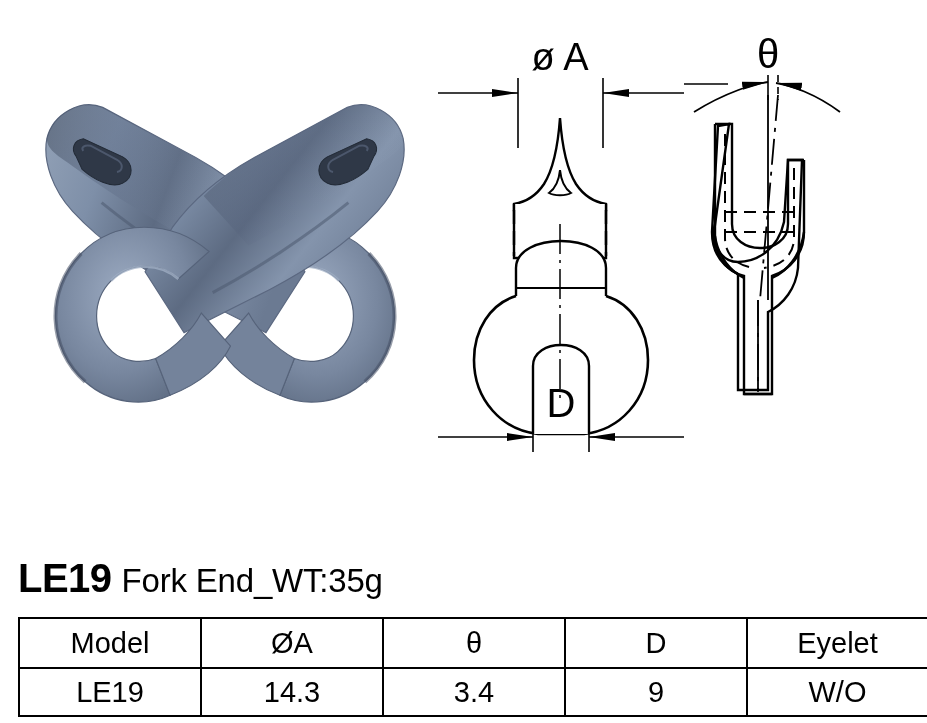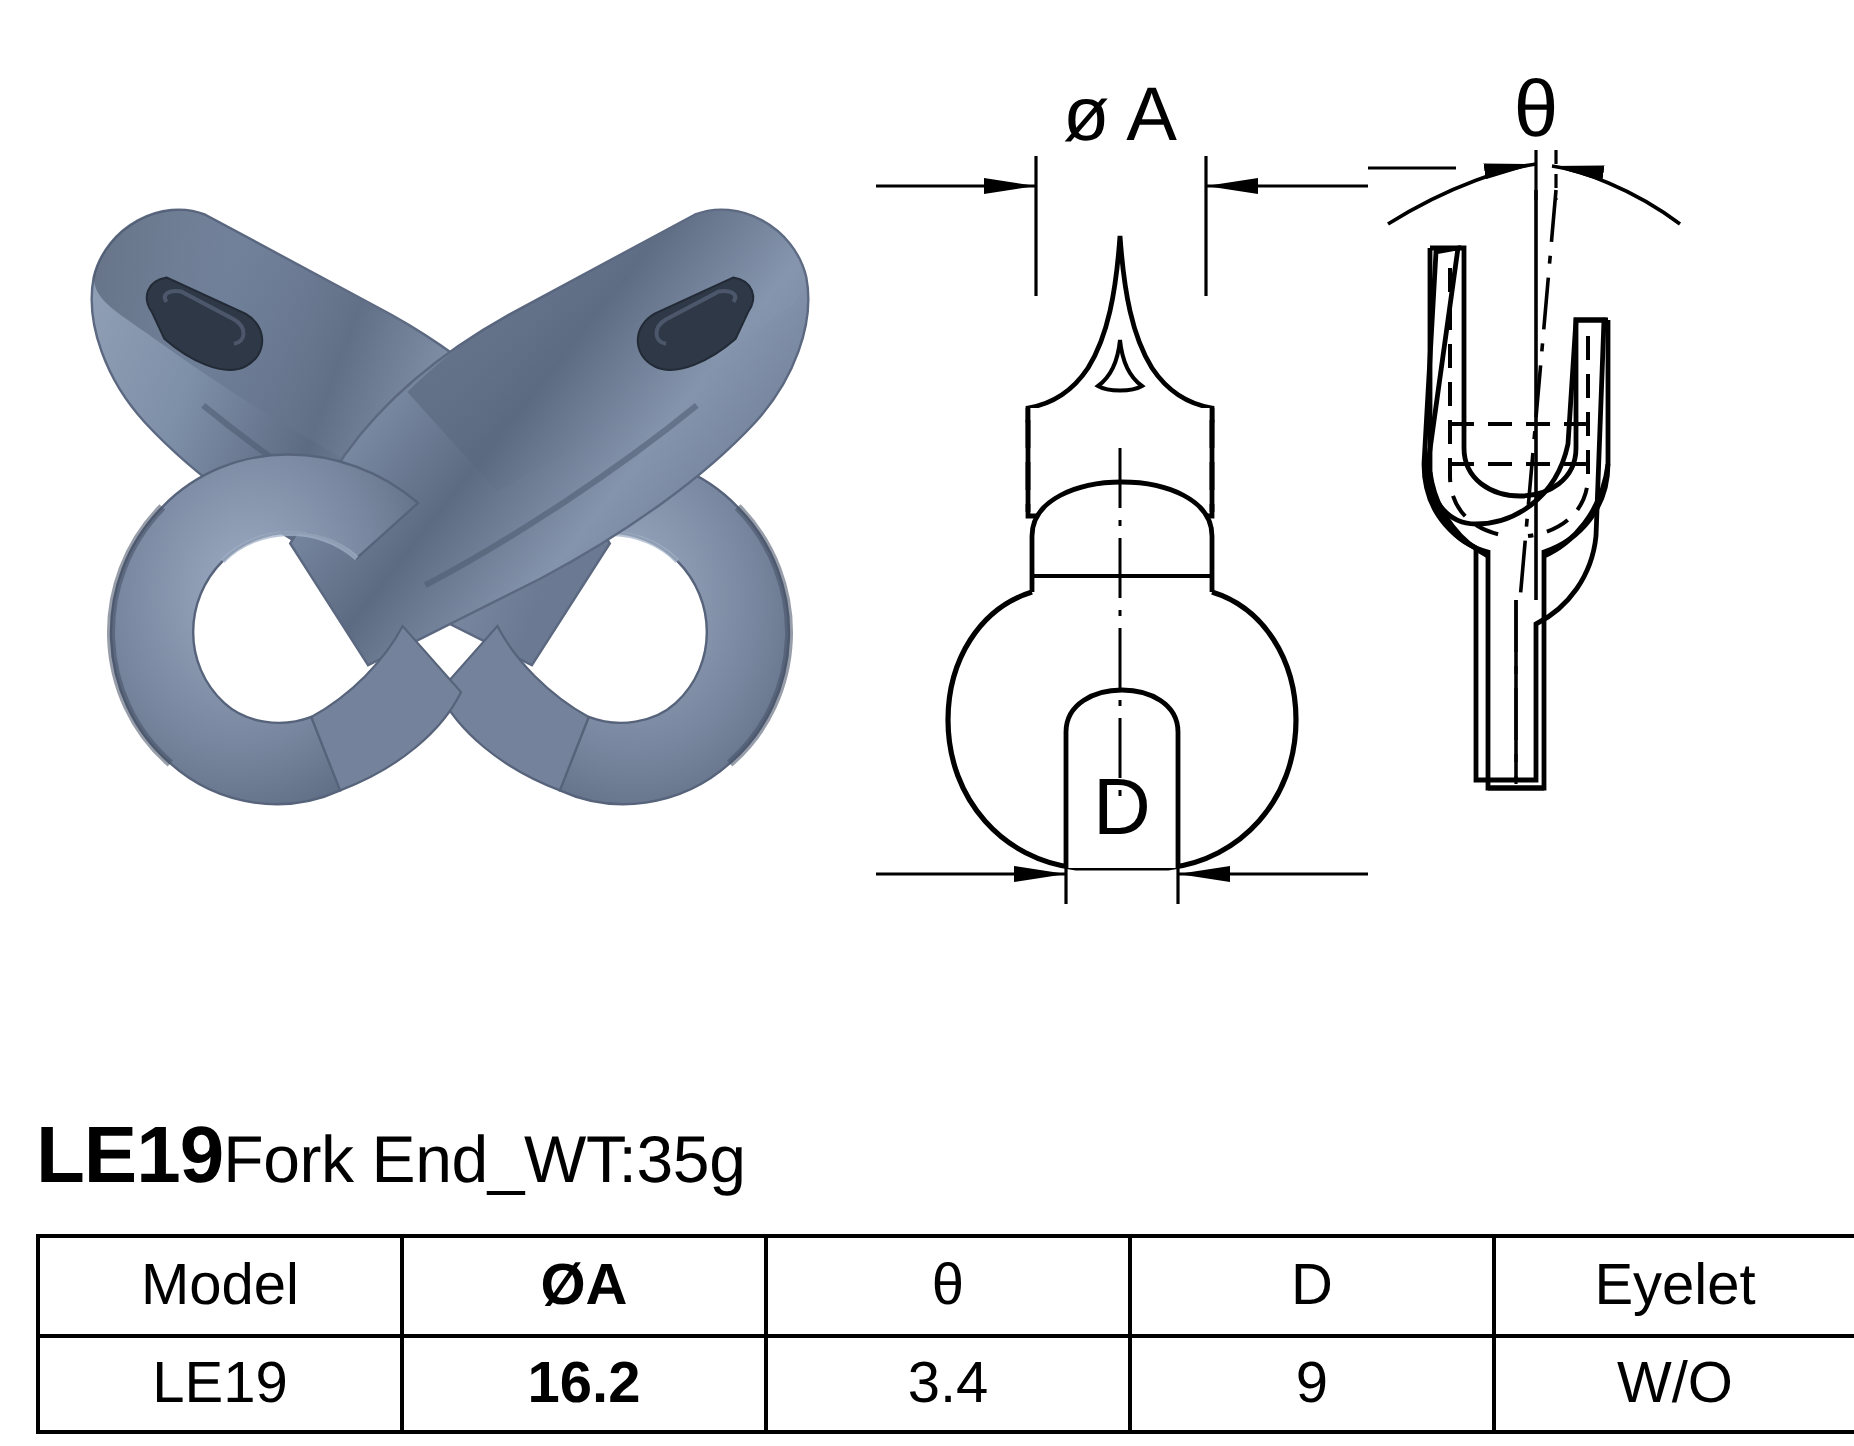--- a/index.html
+++ b/index.html
@@ -47,21 +47,21 @@
   #title-model {
     font-size: 40px;
     font-weight: bold;
     letter-spacing: -0.5px;
     line-height: 1;
   }
   #title-desc {
     font-size: 33px;
     font-weight: normal;
     line-height: 1;
-    margin-left: 0;
+    margin-left: 10px;
     letter-spacing: -0.2px;
   }
 
   
   #spec-table {
     position: absolute;
     left: 18px;
     top: 617px;
     width: 899px;
     border-collapse: collapse;
@@ -71,21 +71,21 @@
     border: 2px solid #000000;
     text-align: center;
     font-size: 29px;
     padding: 0;
     height: 46px;
     line-height: 46px;
     font-family: "Liberation Sans", sans-serif;
   }
   #spec-table tr.header-row td { height: 48px; line-height: 48px; }
   .col-0 { width: 180px; }
-  .col-1 { width: 180px; font-weight: bold; }
+  .col-1 { width: 180px; }
   .col-2 { width: 180px; }
   .col-3 { width: 180px; }
   .col-4 { width: 179px; }
 </style>
 </head>
 <body>
 
 <div id="photo-area">
   <svg width="450" height="470" viewBox="0 0 450 470">
     <defs>
@@ -328,19 +328,19 @@
   <tbody>
     <tr class="header-row">
       <td class="col-0">Model</td>
       <td class="col-1">ØA</td>
       <td class="col-2">θ</td>
       <td class="col-3">D</td>
       <td class="col-4">Eyelet</td>
     </tr>
     <tr>
       <td class="col-0">LE19</td>
-      <td class="col-1">16.2</td>
+      <td class="col-1">14.3</td>
       <td class="col-2">3.4</td>
       <td class="col-3">9</td>
       <td class="col-4">W/O</td>
     </tr>
   </tbody>
 </table>
 
 </body></html>

